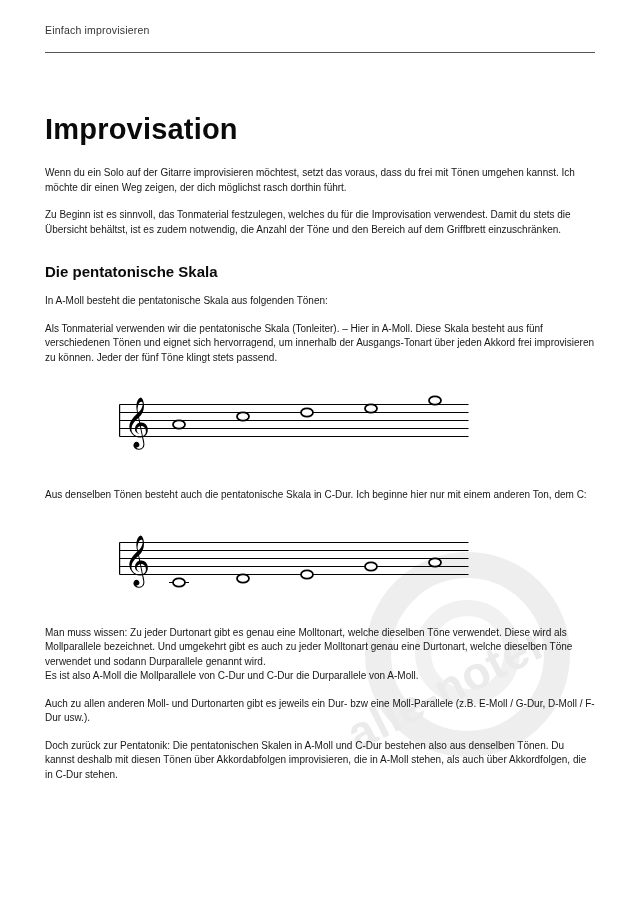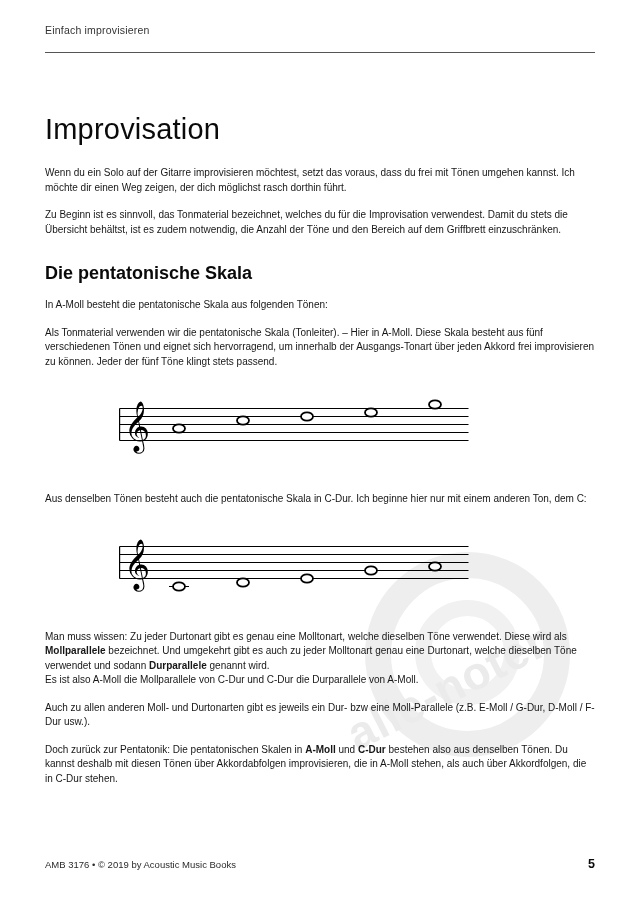--- a/index.html
+++ b/index.html
@@ -28,38 +28,38 @@
     width: 100%;
   }
   .page-header .header-text {
     font-size: 10.5px;
     color: #333;
     letter-spacing: 0.2px;
   }
   
   h1.doc-title {
     font-size: 29px;
-    font-weight: 400;
+    font-weight: 700;
     margin: 60px 0 20px 0;
     letter-spacing: 0.2px;
     color: #0a0a0a;
   }
   h2.section-heading {
-    font-size: 18px;
+    font-size: 15px;
     font-weight: 700;
     margin: 26px 0 14px 0;
     color: #0a0a0a;
   }
   p.body-text {
     font-size: 10px;
     line-height: 1.45;
     margin: 0 0 13px 0;
     color: #161616;
   }
-  p.body-text .b { font-weight: 700; }
+  p.body-text .b { font-weight: 400; }
   
   .staff-block {
     margin: 12px 0 22px 74px;
     height: 88px;
   }
   .staff-block svg { display: block; }
   
   .page-footer {
     position: absolute;
     z-index: 2;
@@ -122,21 +122,21 @@
 
   <div class="content">
 
     <div class="page-header">
       <span class="header-text">Einfach improvisieren</span>
     </div>
 
     <h1 class="doc-title">Improvisation</h1>
 
     <p class="body-text">Wenn du ein Solo auf der Gitarre improvisieren möchtest, setzt das voraus, dass du frei mit Tönen umgehen kannst. Ich möchte dir einen Weg zeigen, der dich möglichst rasch dorthin führt.</p>
-    <p class="body-text">Zu Beginn ist es sinnvoll, das Tonmaterial bezeichnet, welches du für die Improvisation verwendest. Damit du stets die Übersicht behältst, ist es zudem notwendig, die Anzahl der Töne und den Bereich auf dem Griffbrett einzuschränken.</p>
+    <p class="body-text">Zu Beginn ist es sinnvoll, das Tonmaterial festzulegen, welches du für die Improvisation verwendest. Damit du stets die Übersicht behältst, ist es zudem notwendig, die Anzahl der Töne und den Bereich auf dem Griffbrett einzuschränken.</p>
 
     <h2 class="section-heading">Die pentatonische Skala</h2>
 
     <p class="body-text">In A-Moll besteht die pentatonische Skala aus folgenden Tönen:</p>
     <p class="body-text">Als Tonmaterial verwenden wir die pentatonische Skala (Tonleiter). – Hier in A-Moll. Diese Skala besteht aus fünf verschiedenen Tönen und eignet sich hervorragend, um innerhalb der Ausgangs-Tonart über jeden Akkord frei improvisieren zu können. Jeder der fünf Töne klingt stets passend.</p>
 
     <div class="staff-block">
         <svg width="350" height="88">
           <line x1="0.5" y1="26.5" x2="349.5" y2="26.5" stroke="#000" stroke-width="1"></line>
           <line x1="0.5" y1="34.5" x2="349.5" y2="34.5" stroke="#000" stroke-width="1"></line>
@@ -172,18 +172,14 @@
           <ellipse cx="316" cy="46.5" rx="6" ry="4.1" fill="#fff" stroke="#000" stroke-width="1.8"></ellipse>
         </svg>
       </div>
 
     <p class="body-text"><span>Man muss wissen: Zu jeder Durtonart gibt es genau eine Molltonart, welche dieselben Töne verwendet. Diese wird als </span><span class="b">Mollparallele</span><span> bezeichnet. Und umgekehrt gibt es auch zu jeder Molltonart genau eine Durtonart, welche dieselben Töne verwendet und sodann </span><span class="b">Durparallele</span><span> genannt wird.</span><br><span>Es ist also A-Moll die Mollparallele von C-Dur und C-Dur die Durparallele von A-Moll.</span></p>
     <p class="body-text">Auch zu allen anderen Moll- und Durtonarten gibt es jeweils ein Dur- bzw eine Moll-Parallele (z.B. E-Moll / G-Dur, D-Moll / F-Dur usw.).</p>
     <p class="body-text"><span>Doch zurück zur Pentatonik: Die pentatonischen Skalen in </span><span class="b">A-Moll</span><span> und </span><span class="b">C-Dur</span><span> bestehen also aus denselben Tönen. Du kannst deshalb mit diesen Tönen über Akkordabfolgen improvisieren, die in A-Moll stehen, als auch über Akkordfolgen, die in C-Dur stehen.</span></p>
 
   </div>
 
-  <div class="page-footer">
-    <span class="footer-left">AMB 3176 • © 2019 by Acoustic Music Books</span>
-    <span class="footer-page">5</span>
-  </div>
 
 </div>
 
 </body></html>

